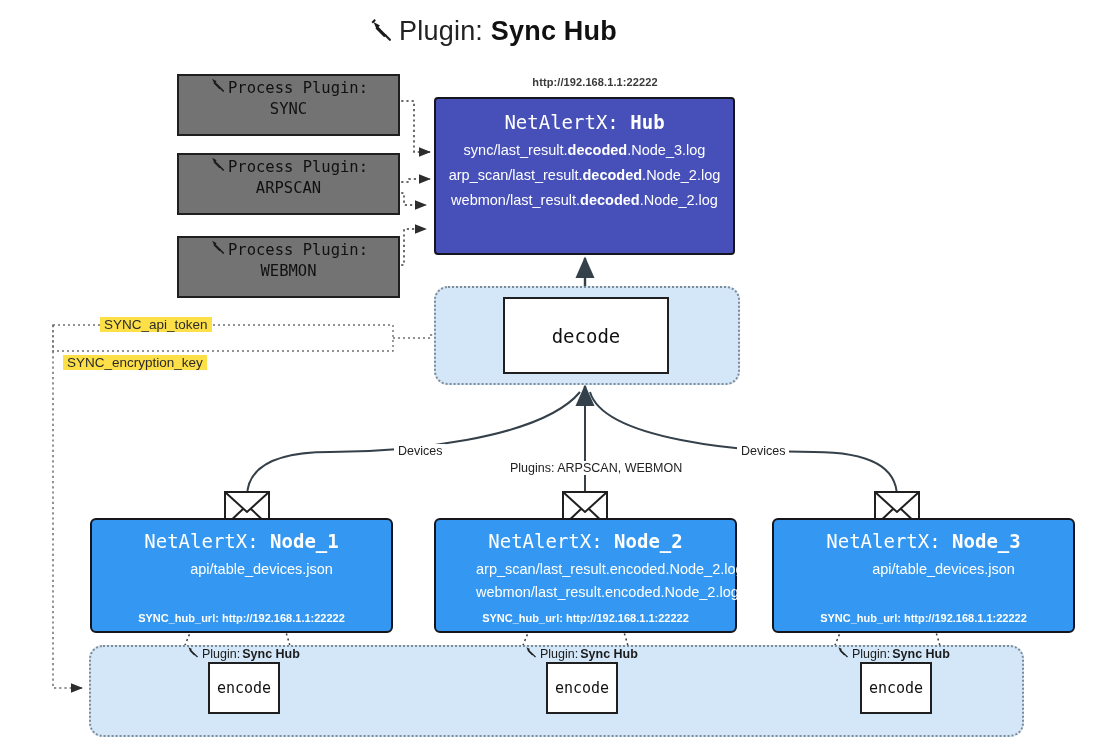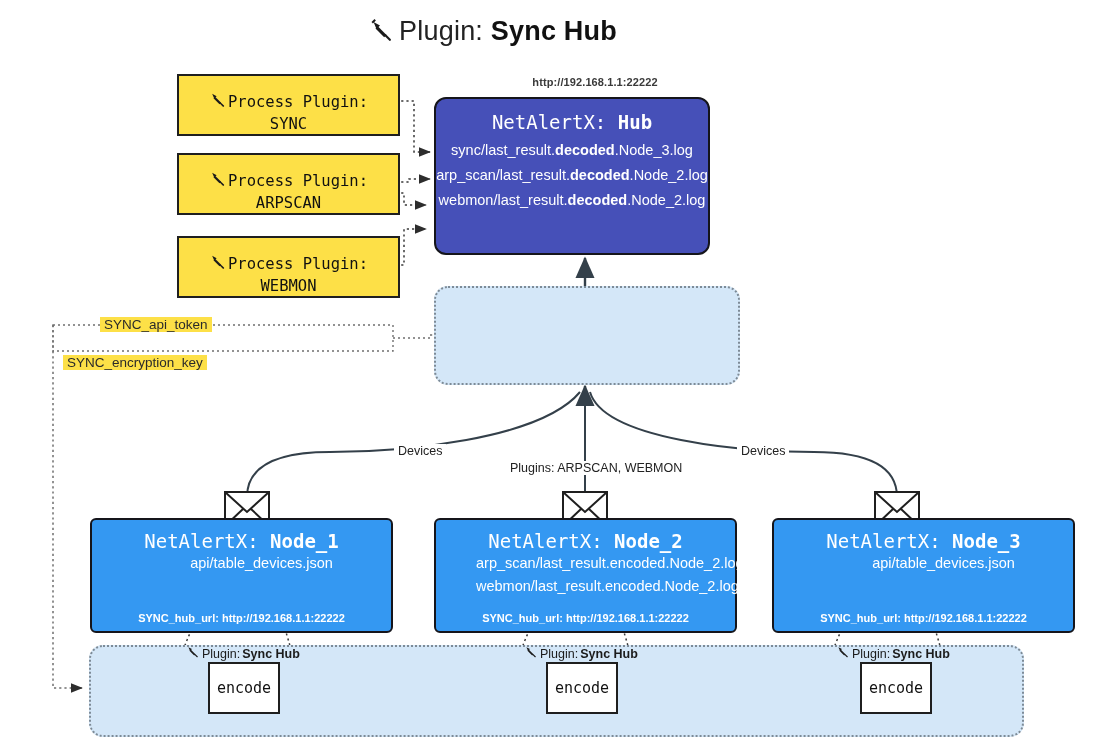--- a/index.html
+++ b/index.html
@@ -17,37 +17,37 @@
     position:absolute;left:0;top:16px;width:986px;text-align:center;
     font-size:27px;letter-spacing:.2px;white-space:nowrap;
   }
   .title .t-light{font-weight:400;color:#222;}
   .title .t-bold{font-weight:700;color:#111;}
   .plug{display:inline-block;vertical-align:-4px;margin-right:4px;}
 
   
   .proc{
     position:absolute;width:219px;height:58px;
-    background:#fde047;border:2px solid #1f1f1f;
+    background:#737373;border:2px solid #1f1f1f;
     font-family:"DejaVu Sans Mono","Liberation Mono",monospace;
     font-size:15.5px;color:#111;
-    display:flex;flex-direction:column;align-items:center;justify-content:flex-end;
+    display:flex;flex-direction:column;align-items:center;justify-content:flex-start;
     line-height:1.30;
   }
   .proc .l1{display:flex;align-items:center;gap:1px;white-space:nowrap;}
   .proc .l2{white-space:nowrap;}
 
   
   .hub-url{
     position:absolute;left:445px;top:76px;width:300px;text-align:center;
     font-size:11px;font-weight:700;color:#3a3a3a;letter-spacing:.1px;
   }
   .hub{
-    position:absolute;left:434px;top:97px;width:276px;height:158px;
-    background:#4650b8;border:2.5px solid #15151b;border-radius:12px;
+    position:absolute;left:434px;top:97px;width:301px;height:158px;
+    background:#4650b8;border:2.5px solid #15151b;border-radius:4px;
     box-sizing:border-box;
   }
   .hub-title{
     text-align:center;margin-top:12px;color:#fff;
     font-family:"DejaVu Sans Mono","Liberation Mono",monospace;font-size:19px;
   }
   .hub-title b{font-weight:700;}
   .hub-lines{margin-top:5px;}
   .hub-line{
     color:#fff;font-size:14.5px;text-align:center;line-height:1.72;white-space:nowrap;
@@ -79,21 +79,21 @@
   
   .node{
     position:absolute;width:303px;height:115px;
     background:#3498f2;border:2.5px solid #15151b;border-radius:6px;box-sizing:border-box;
   }
   .node-title{
     text-align:center;margin-top:10px;color:#fff;
     font-family:"DejaVu Sans Mono","Liberation Mono",monospace;font-size:19px;
   }
   .node-title b{font-weight:700;}
-  .node-lines{padding-left:40px;}
+  .node-lines{margin-top:6px;padding-left:40px;}
   .node-line{color:#fff;font-size:14.5px;text-align:center;line-height:1.62;white-space:nowrap;}
   .node-url{
     position:absolute;left:0;bottom:7px;width:100%;text-align:center;
     color:#fff;font-size:11px;font-weight:700;white-space:nowrap;
   }
 
   
   .plugin-band{
     position:absolute;left:89px;top:645px;width:935px;height:92px;
     background:#d4e7f8;border:2px dotted #7d8b97;border-radius:14px;box-sizing:border-box;
@@ -231,20 +231,21 @@
       <div class="hub-line">
         <span>arp_scan/last_result.</span><b>decoded</b><span>.Node_2.log</span>
       </div>
       <div class="hub-line">
         <span>webmon/last_result.</span><b>decoded</b><span>.Node_2.log</span>
       </div>
     </div>
   </div>
 
   <div class="decode-band"></div>
+  <div class="decode-box">decode</div>
 
   <div class="tok" style="left:100px;top:317px;">SYNC_api_token</div>
   <div class="tok" style="left:63px;top:355px;">SYNC_encryption_key</div>
 
   <div class="edge-lbl" style="left:394px;top:444px;">Devices</div>
   <div class="edge-lbl" style="left:737px;top:444px;">Devices</div>
   <div class="edge-lbl" style="left:506px;top:461px;">Plugins: ARPSCAN, WEBMON</div>
 
   <svg class="svg-layer">
     <g>

